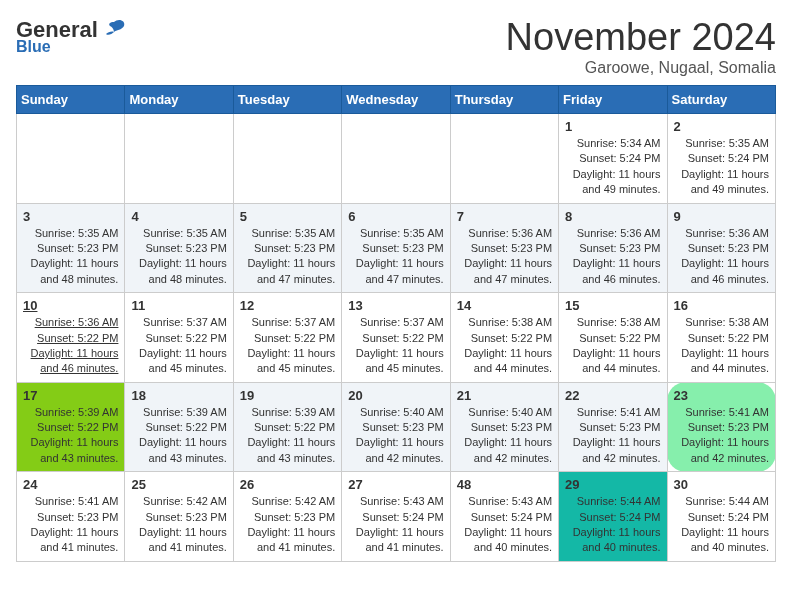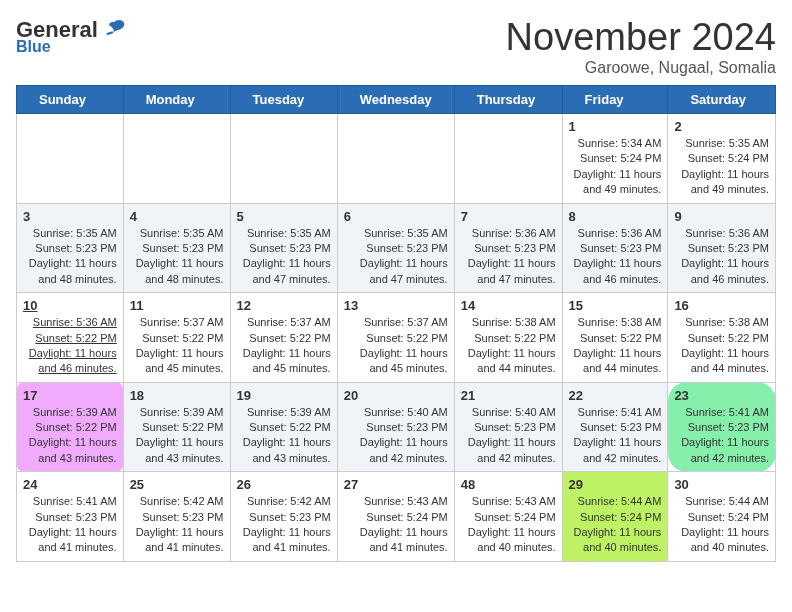--- a/index.html
+++ b/index.html
@@ -44,21 +44,21 @@
     }
     .calendar {
       width: 100%;
       border-collapse: collapse;
       border: 1px solid #ccc;
     }
     .calendar th {
       background: #2a6db5;
       color: #fff;
       text-align: left;
-      padding: 6px 22px;
+      padding: 6px 4px;
       font-size: 13px;
       border: 1px solid #1a5a9a;
     }
     .calendar td {
       vertical-align: top;
       border: 1px solid #ccc;
       padding: 5px 6px;
       font-size: 11px;
       color: #333;
       width: calc(100% / 7);
@@ -236,21 +236,21 @@
         </td>
         <td style="background: rgb(255, 255, 255);">
           <span class="day-num">16</span>
           <div class="day-info" style="white-space: pre-line;">Sunrise: 5:38 AM
 Sunset: 5:22 PM
 Daylight: 11 hours
 and 44 minutes.</div>
         </td>
       </tr>
       <tr>
-        <td style="background: #f0abfc; border-radius: 7px;">
+        <td style="background: #84cc16;">
           <span class="day-num">17</span>
           <div class="day-info" style="white-space: pre-line;">Sunrise: 5:39 AM
 Sunset: 5:22 PM
 Daylight: 11 hours
 and 43 minutes.</div>
         </td>
         <td style="background: rgb(240, 244, 248);">
           <span class="day-num">18</span>
           <div class="day-info" style="white-space: pre-line;">Sunrise: 5:39 AM
 Sunset: 5:22 PM
@@ -322,21 +322,21 @@
 Daylight: 11 hours
 and 41 minutes.</div>
         </td>
         <td style="background: rgb(255, 255, 255);">
           <span class="day-num">48</span>
           <div class="day-info" style="white-space: pre-line;">Sunrise: 5:43 AM
 Sunset: 5:24 PM
 Daylight: 11 hours
 and 40 minutes.</div>
         </td>
-        <td style="background: #bef264; margin-left: 32px;">
+        <td style="background: #14b8a6; margin-left: 32px;">
           <span class="day-num">29</span>
           <div class="day-info" style="white-space: pre-line;">Sunrise: 5:44 AM
 Sunset: 5:24 PM
 Daylight: 11 hours
 and 40 minutes.</div>
         </td>
         <td style="background: rgb(255, 255, 255);">
           <span class="day-num">30</span>
           <div class="day-info" style="white-space: pre-line;">Sunrise: 5:44 AM
 Sunset: 5:24 PM

